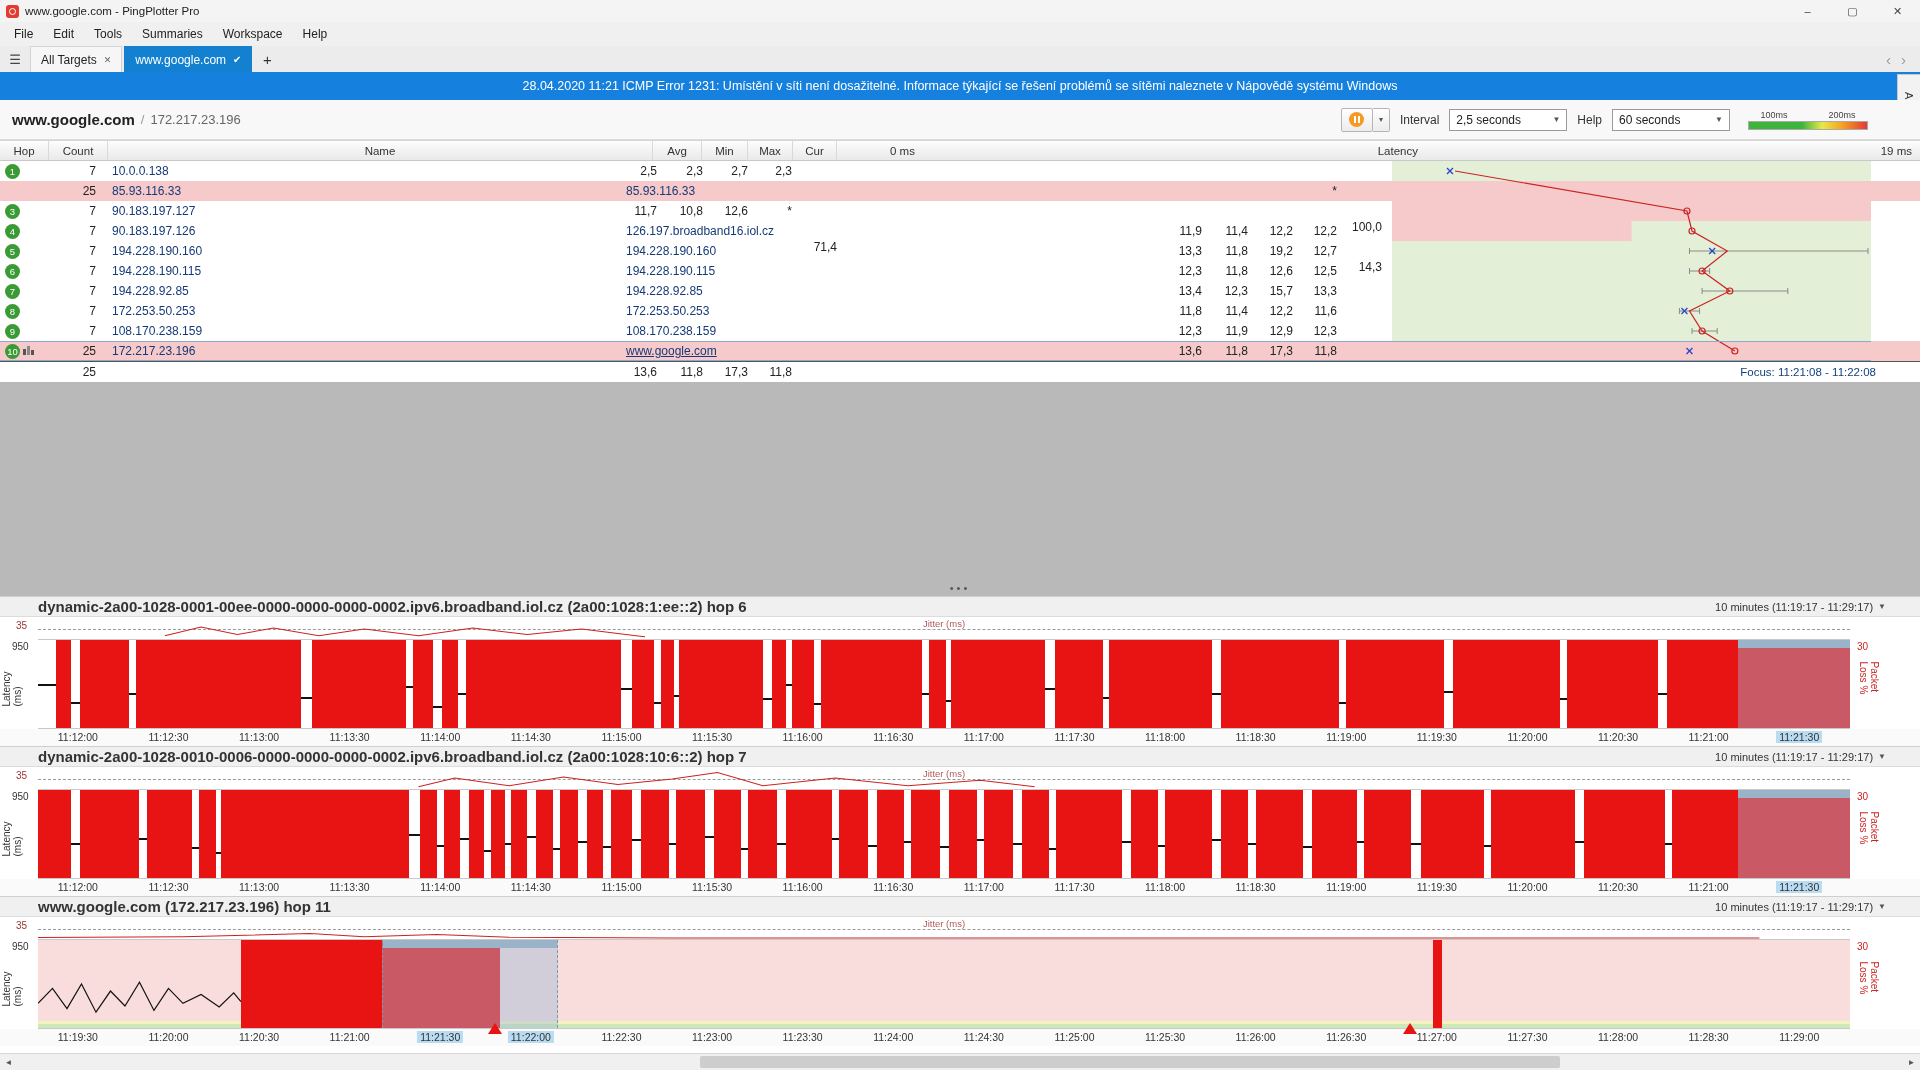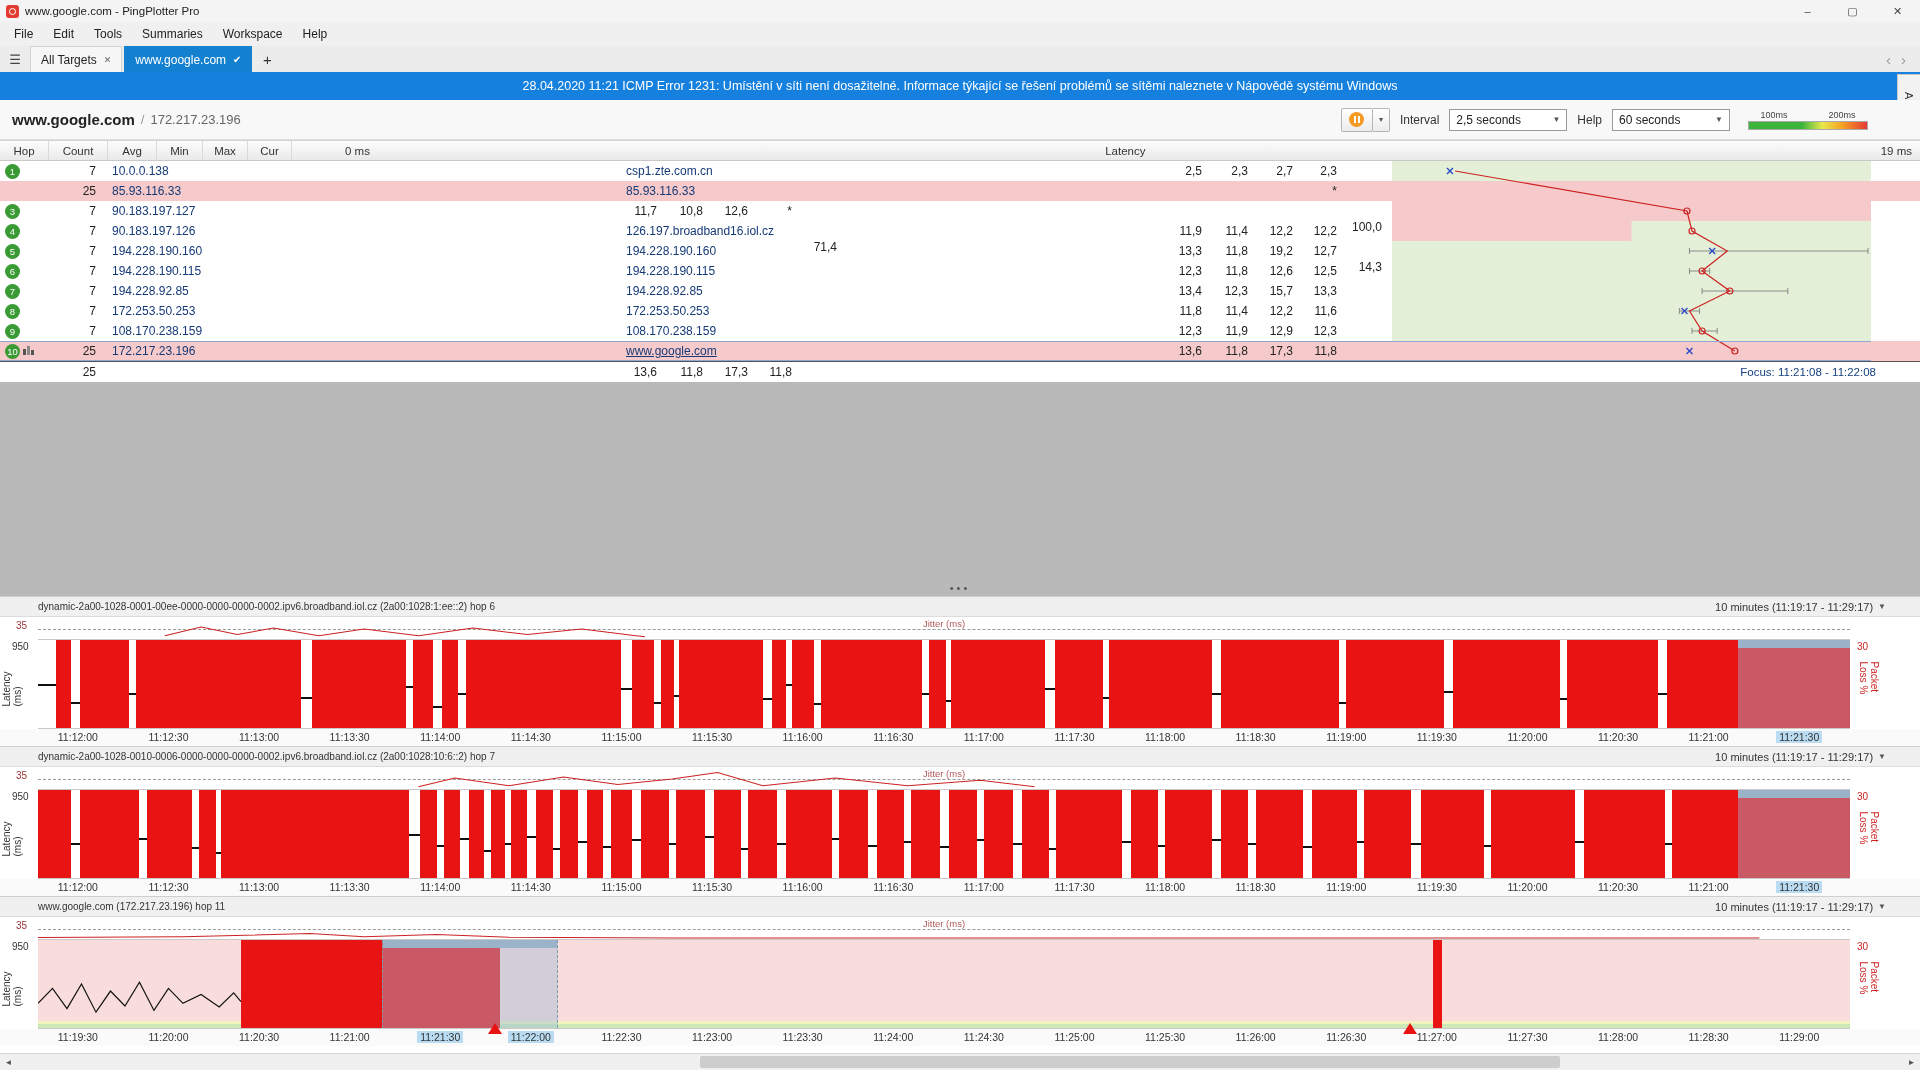--- a/index.html
+++ b/index.html
@@ -96,21 +96,21 @@
   .footfocus{flex:1;display:flex;align-items:center;justify-content:flex-end;color:#14407e;font-size:11.5px;padding-right:44px;box-sizing:border-box;}
 
   
   #grayarea{position:absolute;left:0;top:382px;width:1920px;height:214px;background:#b9b9b9;}
   #splitdots{position:absolute;left:0;right:0;bottom:2px;text-align:center;color:#555;font-size:11px;letter-spacing:3px;}
 
   
   .timeline{position:absolute;left:0;width:1920px;height:150px;}
   .tl-header{height:21px;background:#f0f0f0;border-top:1px solid #cfcfcf;border-bottom:1px solid #dcdcdc;
              box-sizing:border-box;display:flex;align-items:center;padding:0 34px 0 38px;}
-  .tl-title{font-size:10px;color:#333;}
+  .tl-title{font-size:15px;color:#333;font-weight:bold;}
   .tl-range{margin-left:auto;display:flex;align-items:center;gap:5px;font-size:11px;color:#333;}
   .tl-range .chev{font-size:8px;color:#555;}
   .tl-jitter{height:22px;position:relative;background:#fff;}
   .tl-main{height:90px;position:relative;background:#fff;}
   .tl-axis{height:17px;position:relative;background:#fafafa;}
   .inset{position:absolute;left:38px;right:70px;top:0;bottom:0;overflow:visible;}
   .tl-main .inset{overflow:hidden;border:1px solid #c9c9c9;border-left:none;border-right:none;}
   .axis-label{position:absolute;font-size:10px;}
   .jmax{left:16px;top:3px;color:#993333;}
   .lmax{left:12px;top:2px;color:#333;}
@@ -210,40 +210,40 @@
         <span>200ms</span>
       </div>
       <div id="legendbar"></div>
     </div>
   </div>
 </div>
 
 <div id="tablehdr">
   <div class="hcell c-hop">Hop</div>
   <div class="hcell c-count">Count</div>
+  <div class="hcell c-name">Name</div>
   <div class="hcell c-avg">Avg</div>
   <div class="hcell c-min">Min</div>
   <div class="hcell c-max">Max</div>
   <div class="hcell c-cur">Cur</div>
   <div class="hcell c-pl">PL%</div>
   <div class="hcell c-graph">
     <span>0 ms</span>
     <span>Latency</span>
     <span>19 ms</span>
   </div>
 </div>
 
 <div id="rows">
     <div class="trow">
       <div class="cell c-hop">
         <span class="hopbadge">1</span>
       </div>
       <div class="cell c-count num">7</div>
       <div class="cell c-ip link">10.0.0.138</div>
-      <div class="cell c-name link">csp1.zte.com.cn</div>
       <div class="cell c-avg num">2,5</div>
       <div class="cell c-min num">2,3</div>
       <div class="cell c-max num">2,7</div>
       <div class="cell c-cur num">2,3</div>
       <div class="cell c-pl num"></div>
     </div>
     <div class="trow pinkrow">
       <div class="cell c-hop"></div>
       <div class="cell c-count num">25</div>
       <div class="cell c-ip link">85.93.116.33</div>

